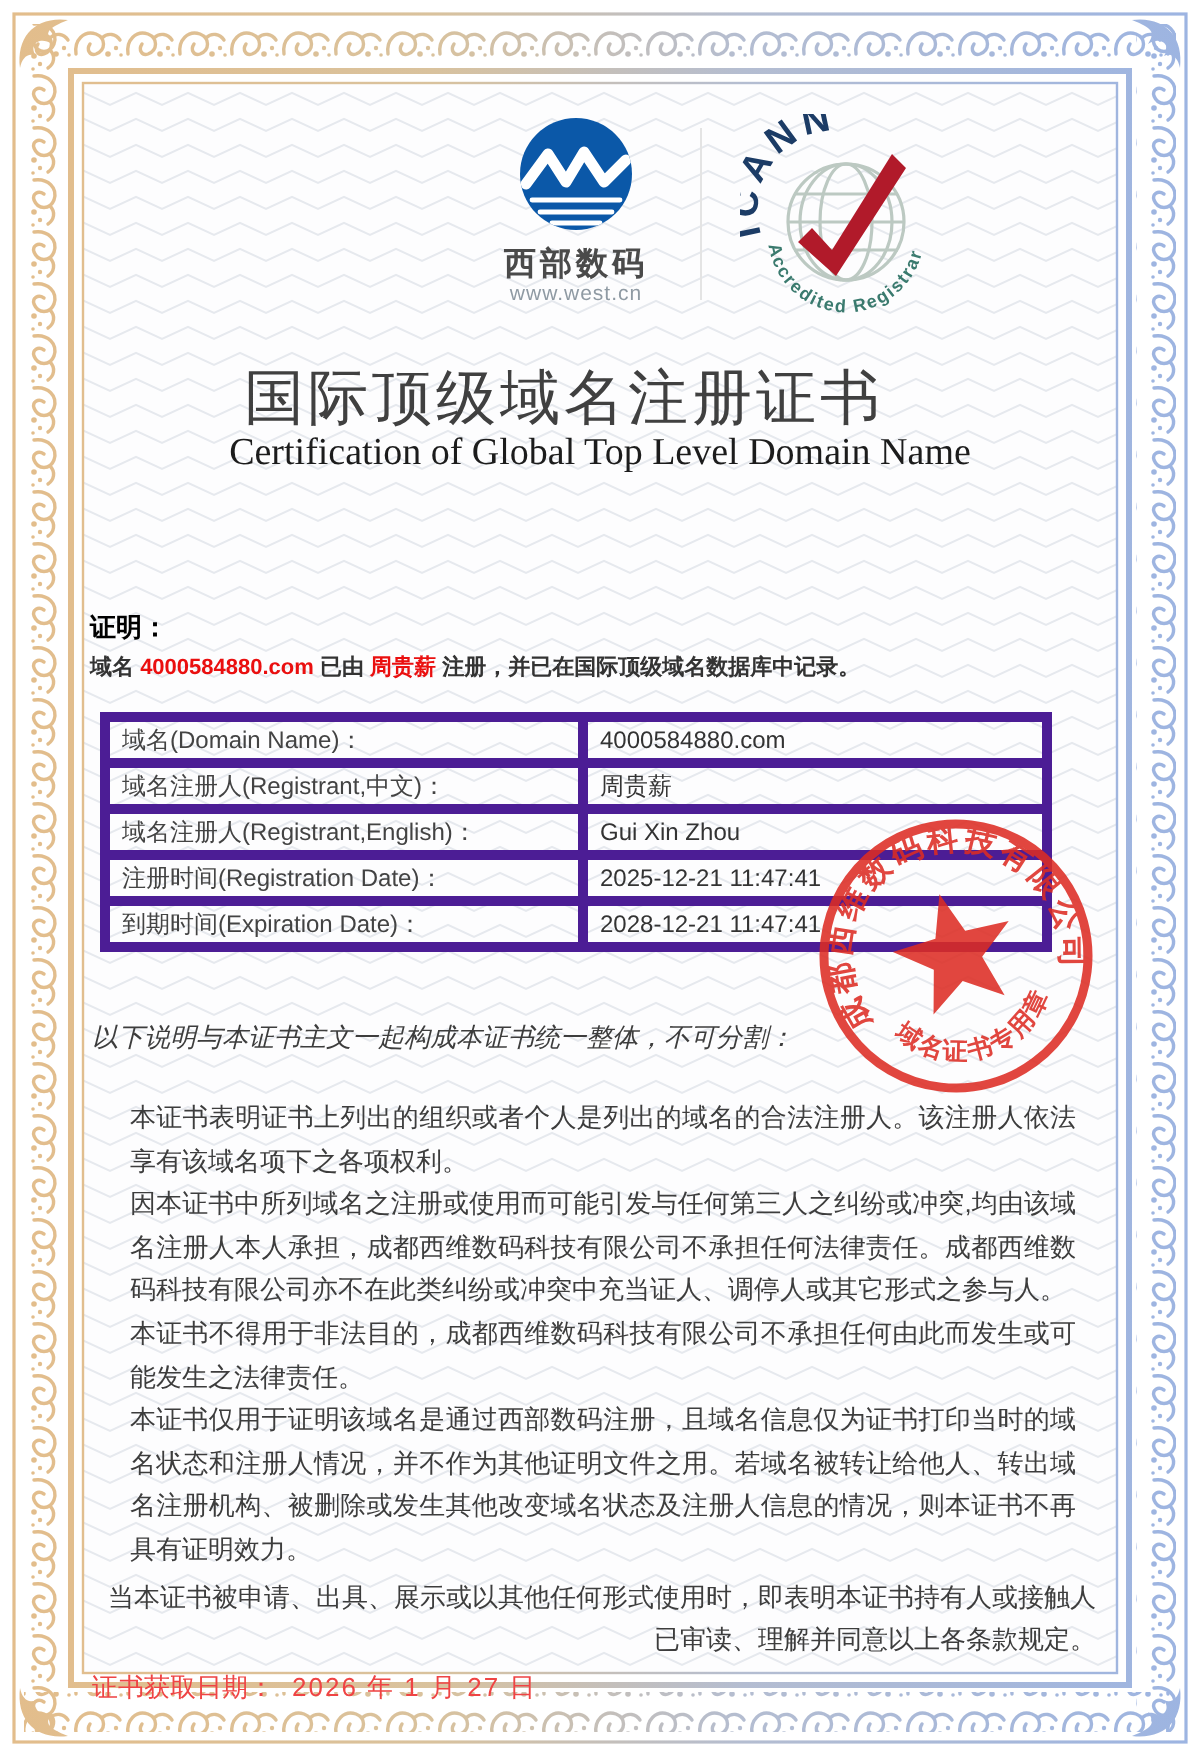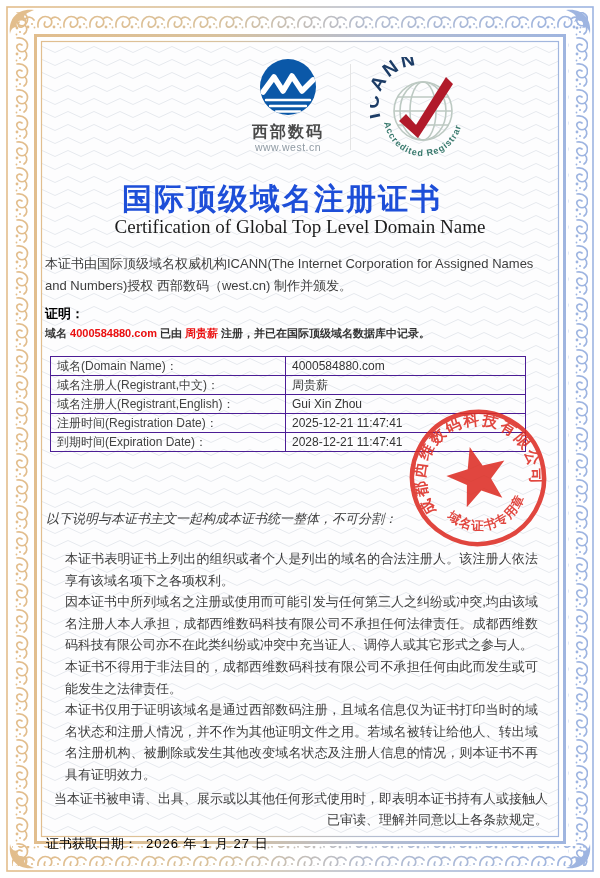--- a/index.html
+++ b/index.html
@@ -12,47 +12,47 @@
   .west-logo-svg{position:absolute;left:258px;top:57px;}
   .west-brand{position:absolute;left:227px;top:122px;width:122px;text-align:center;
     font-size:16px;font-weight:bold;color:#4a4a4a;letter-spacing:2px;}
   .west-url{position:absolute;left:227px;top:141px;width:122px;text-align:center;
     font-size:10.5px;color:#8f9aa3;letter-spacing:.5px;}
   .logo-divider{position:absolute;left:350px;top:64px;width:1px;height:86px;background:#e4e4e4;}
   .icann-svg{position:absolute;left:370px;top:57px;}
 
   
   .title-zh{position:absolute;left:0;top:179px;width:564px;text-align:center;
-    font-size:30px;font-weight:bold;color:#1d4ed8;letter-spacing:2px;}
+    font-size:30px;font-weight:normal;color:#404040;letter-spacing:2px;}
   .title-en{position:absolute;left:0;top:216px;width:600px;text-align:center;
     font-family:"Liberation Serif","DejaVu Serif",serif;font-size:19px;color:#1c1c1c;}
 
   
   .intro{position:absolute;left:45px;top:253px;width:512px;
     font-size:13px;line-height:21.5px;color:#3d3d3d;}
 
   
   .proof-heading{position:absolute;left:45px;top:305px;font-size:13px;font-weight:bold;color:#000000;}
   .proof-line{position:absolute;left:45px;top:326px;width:512px;font-size:11px;color:#333;font-weight:bold;}
   .red-text{color:#ea0f0f;font-weight:bold;}
 
   
   .domain-table{position:absolute;left:50px;top:356px;width:476px;border-collapse:collapse;
     font-size:12px;color:#3c4043;}
-  .domain-table td{border:1px solid #4c1d95;height:18px;padding:0 6px;vertical-align:middle;}
+  .domain-table td{border:5px solid #4c1d95;height:18px;padding:0 6px;vertical-align:middle;}
   .domain-table td.lbl{width:222px;color:#434343;}
   .domain-table td.val{color:#333;}
 
   
   .lower{position:absolute;left:46px;top:508px;width:512px;color:#3d3d3d;}
   .terms-heading{margin:0;font-size:13px;line-height:22px;font-style:italic;}
   .terms-list{padding-left:19px;padding-right:20px;margin-top:18px;}
   .terms-list p{margin:0;font-size:13px;line-height:21.6px;text-align:justify;}
   .notice{margin:2px 0 0 0;font-size:13px;line-height:21.6px;padding-right:10px;text-align:right;}
-  .date-line{margin:2px 0 0 0;font-size:13px;line-height:22px;color:#000000;}
+  .date-line{margin:2px 0 0 0;font-size:13px;line-height:22px;color:#ef4444;}
   .date-value{margin-left:9px;letter-spacing:1px;}
 
   
   .seal-svg{position:absolute;left:401px;top:401px;z-index:2;}
 </style>
 </head>
 <body>
 
 <div class="page">
 
@@ -150,21 +150,20 @@
         <textPath href="#icannTop" startOffset="6%">ICANN</textPath>
       </text>
       <text font-size="9" font-weight="bold" fill="#3a7a6e" letter-spacing="1" font-family="Liberation Sans, DejaVu Sans, sans-serif">
         <textPath href="#icannBottom" startOffset="2%">Accredited Registrar</textPath>
       </text>
     </svg>
 
     <div class="title-zh">国际顶级域名注册证书</div>
     <div class="title-en">Certification of Global Top Level Domain Name</div>
 
-    <div class="intro">本证书由国际顶级域名权威机构ICANN(The Internet Corporation for Assigned Names and Numbers)授权 西部数码（west.cn) 制作并颁发。</div>
 
     <div class="proof-heading">证明：</div>
     <div class="proof-line"><span>域名 </span><span class="red-text">4000584880.com</span><span> 已由 </span><span class="red-text">周贵薪</span><span> 注册，并已在国际顶级域名数据库中记录。</span></div>
 
     <table class="domain-table">
       <tbody>
         <tr>
           <td class="lbl">域名(Domain Name)：</td>
           <td class="val">4000584880.com</td>
         </tr>

